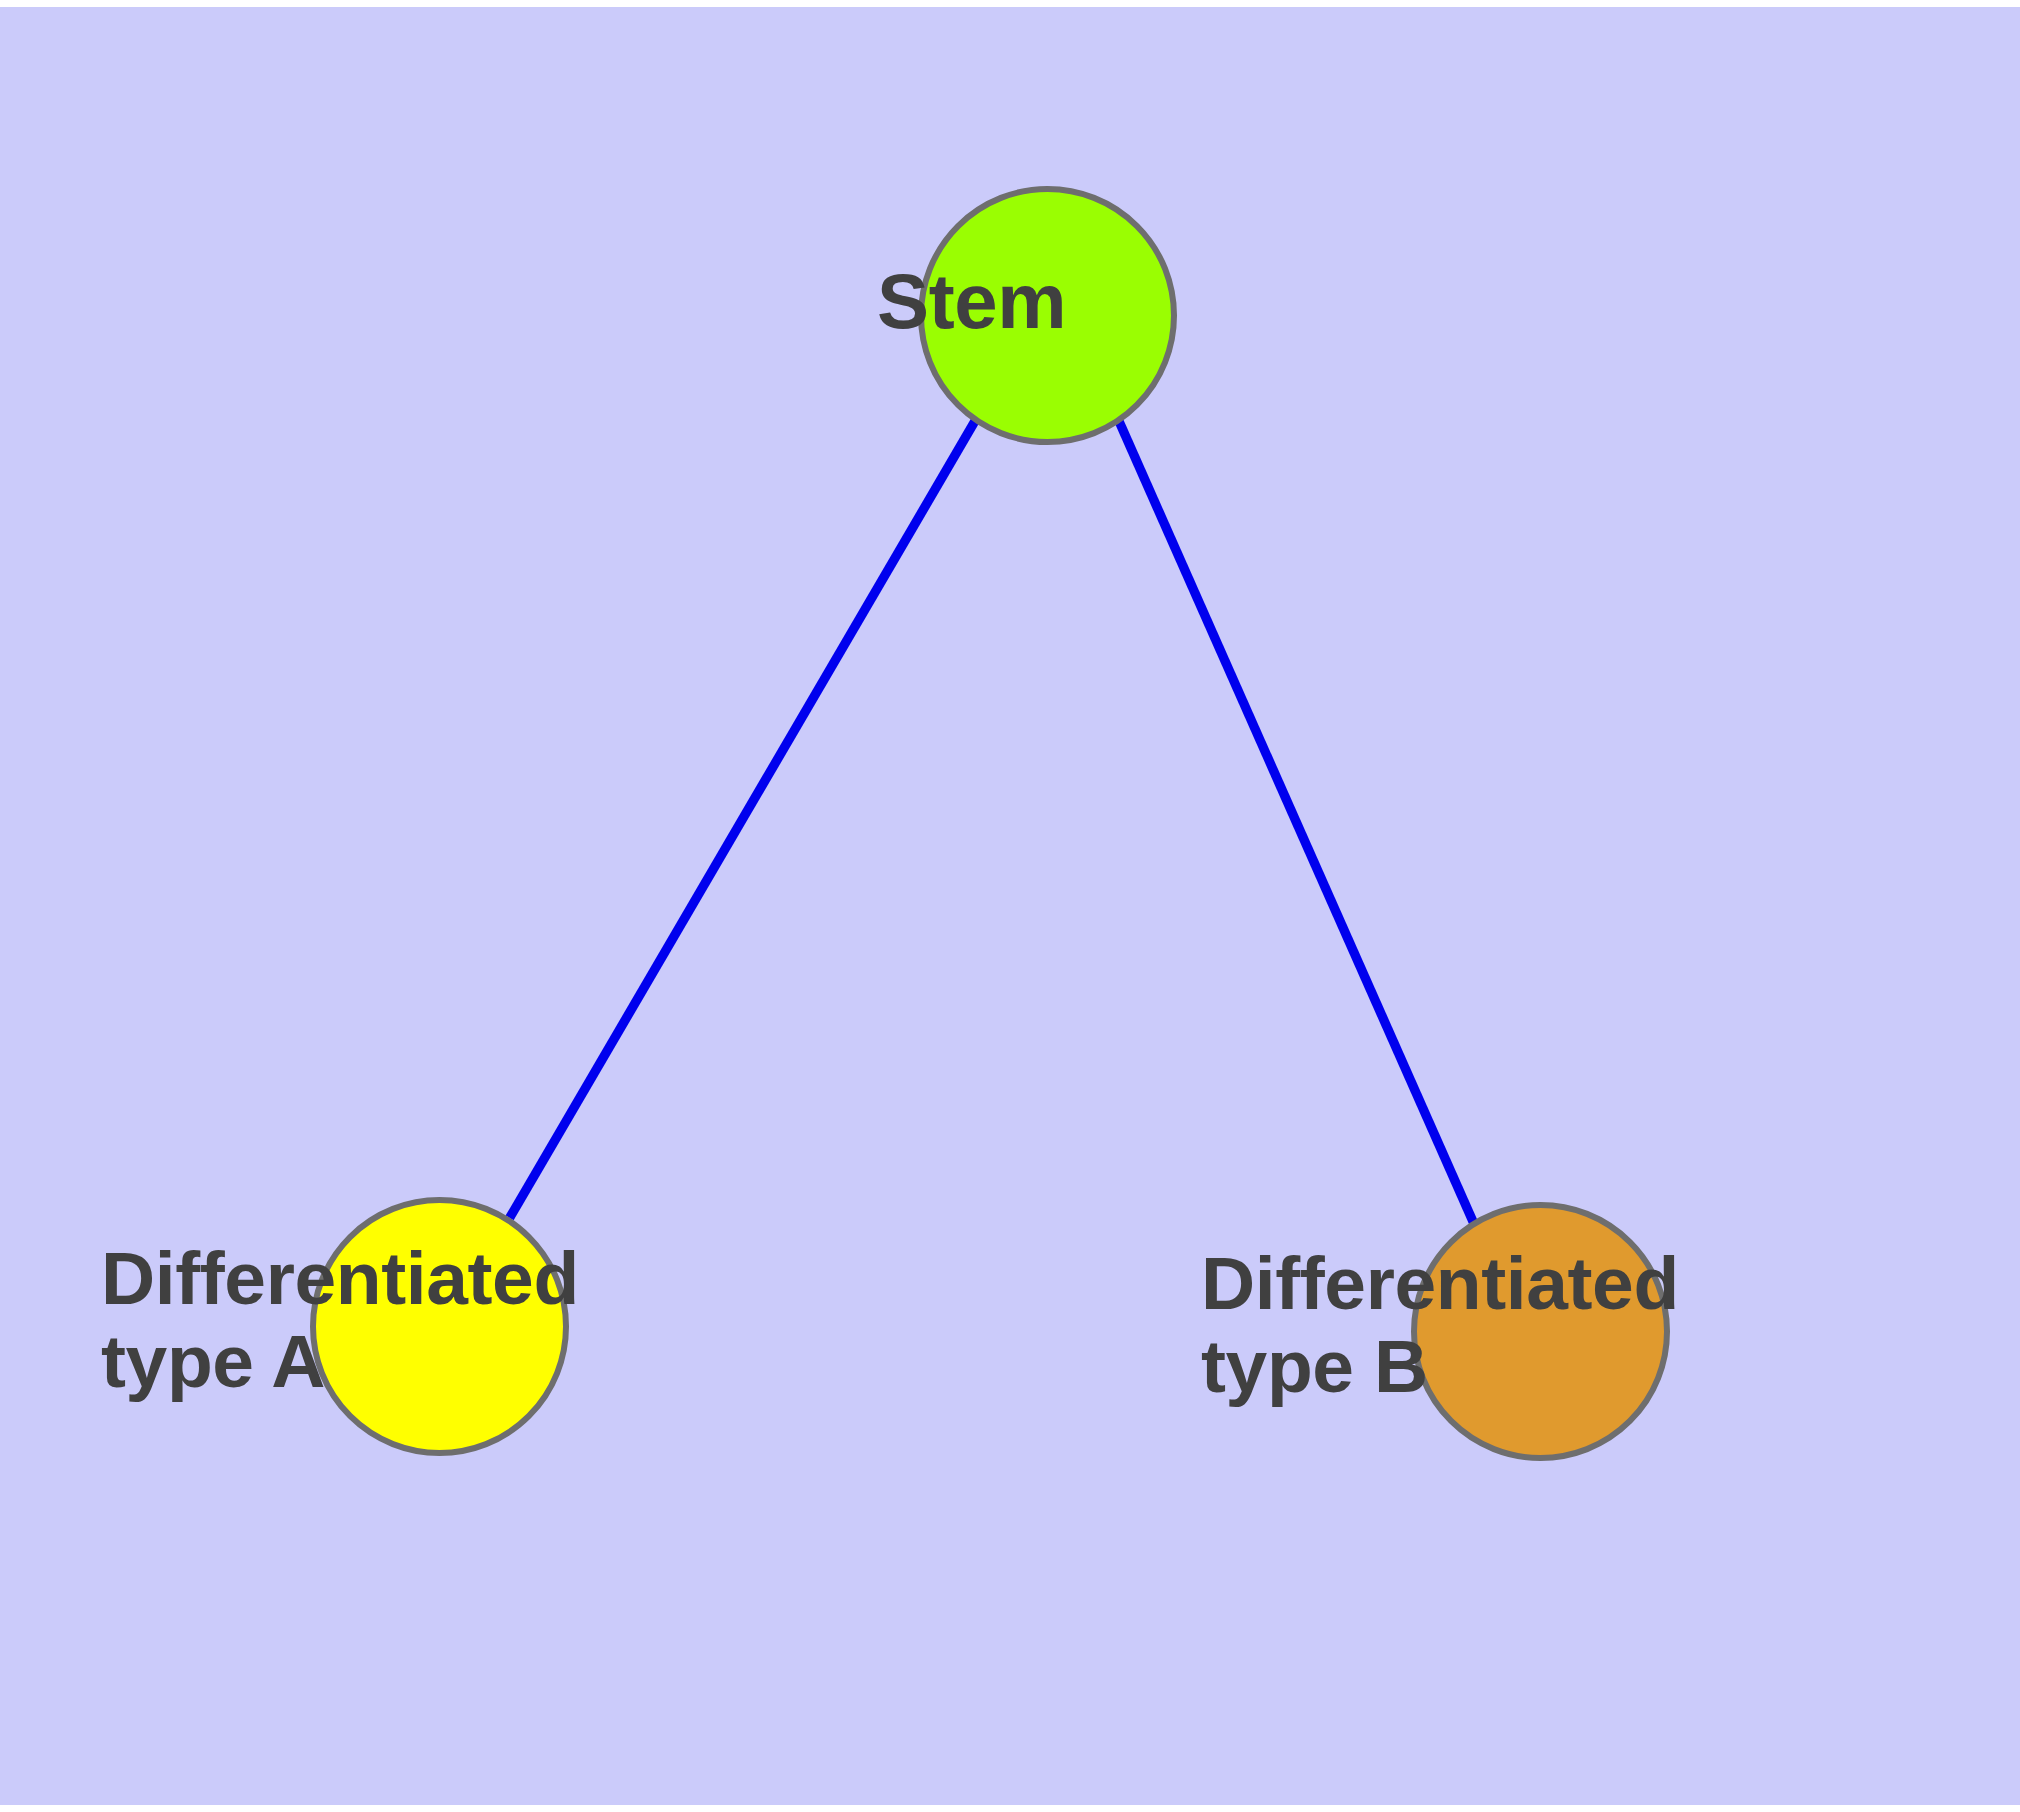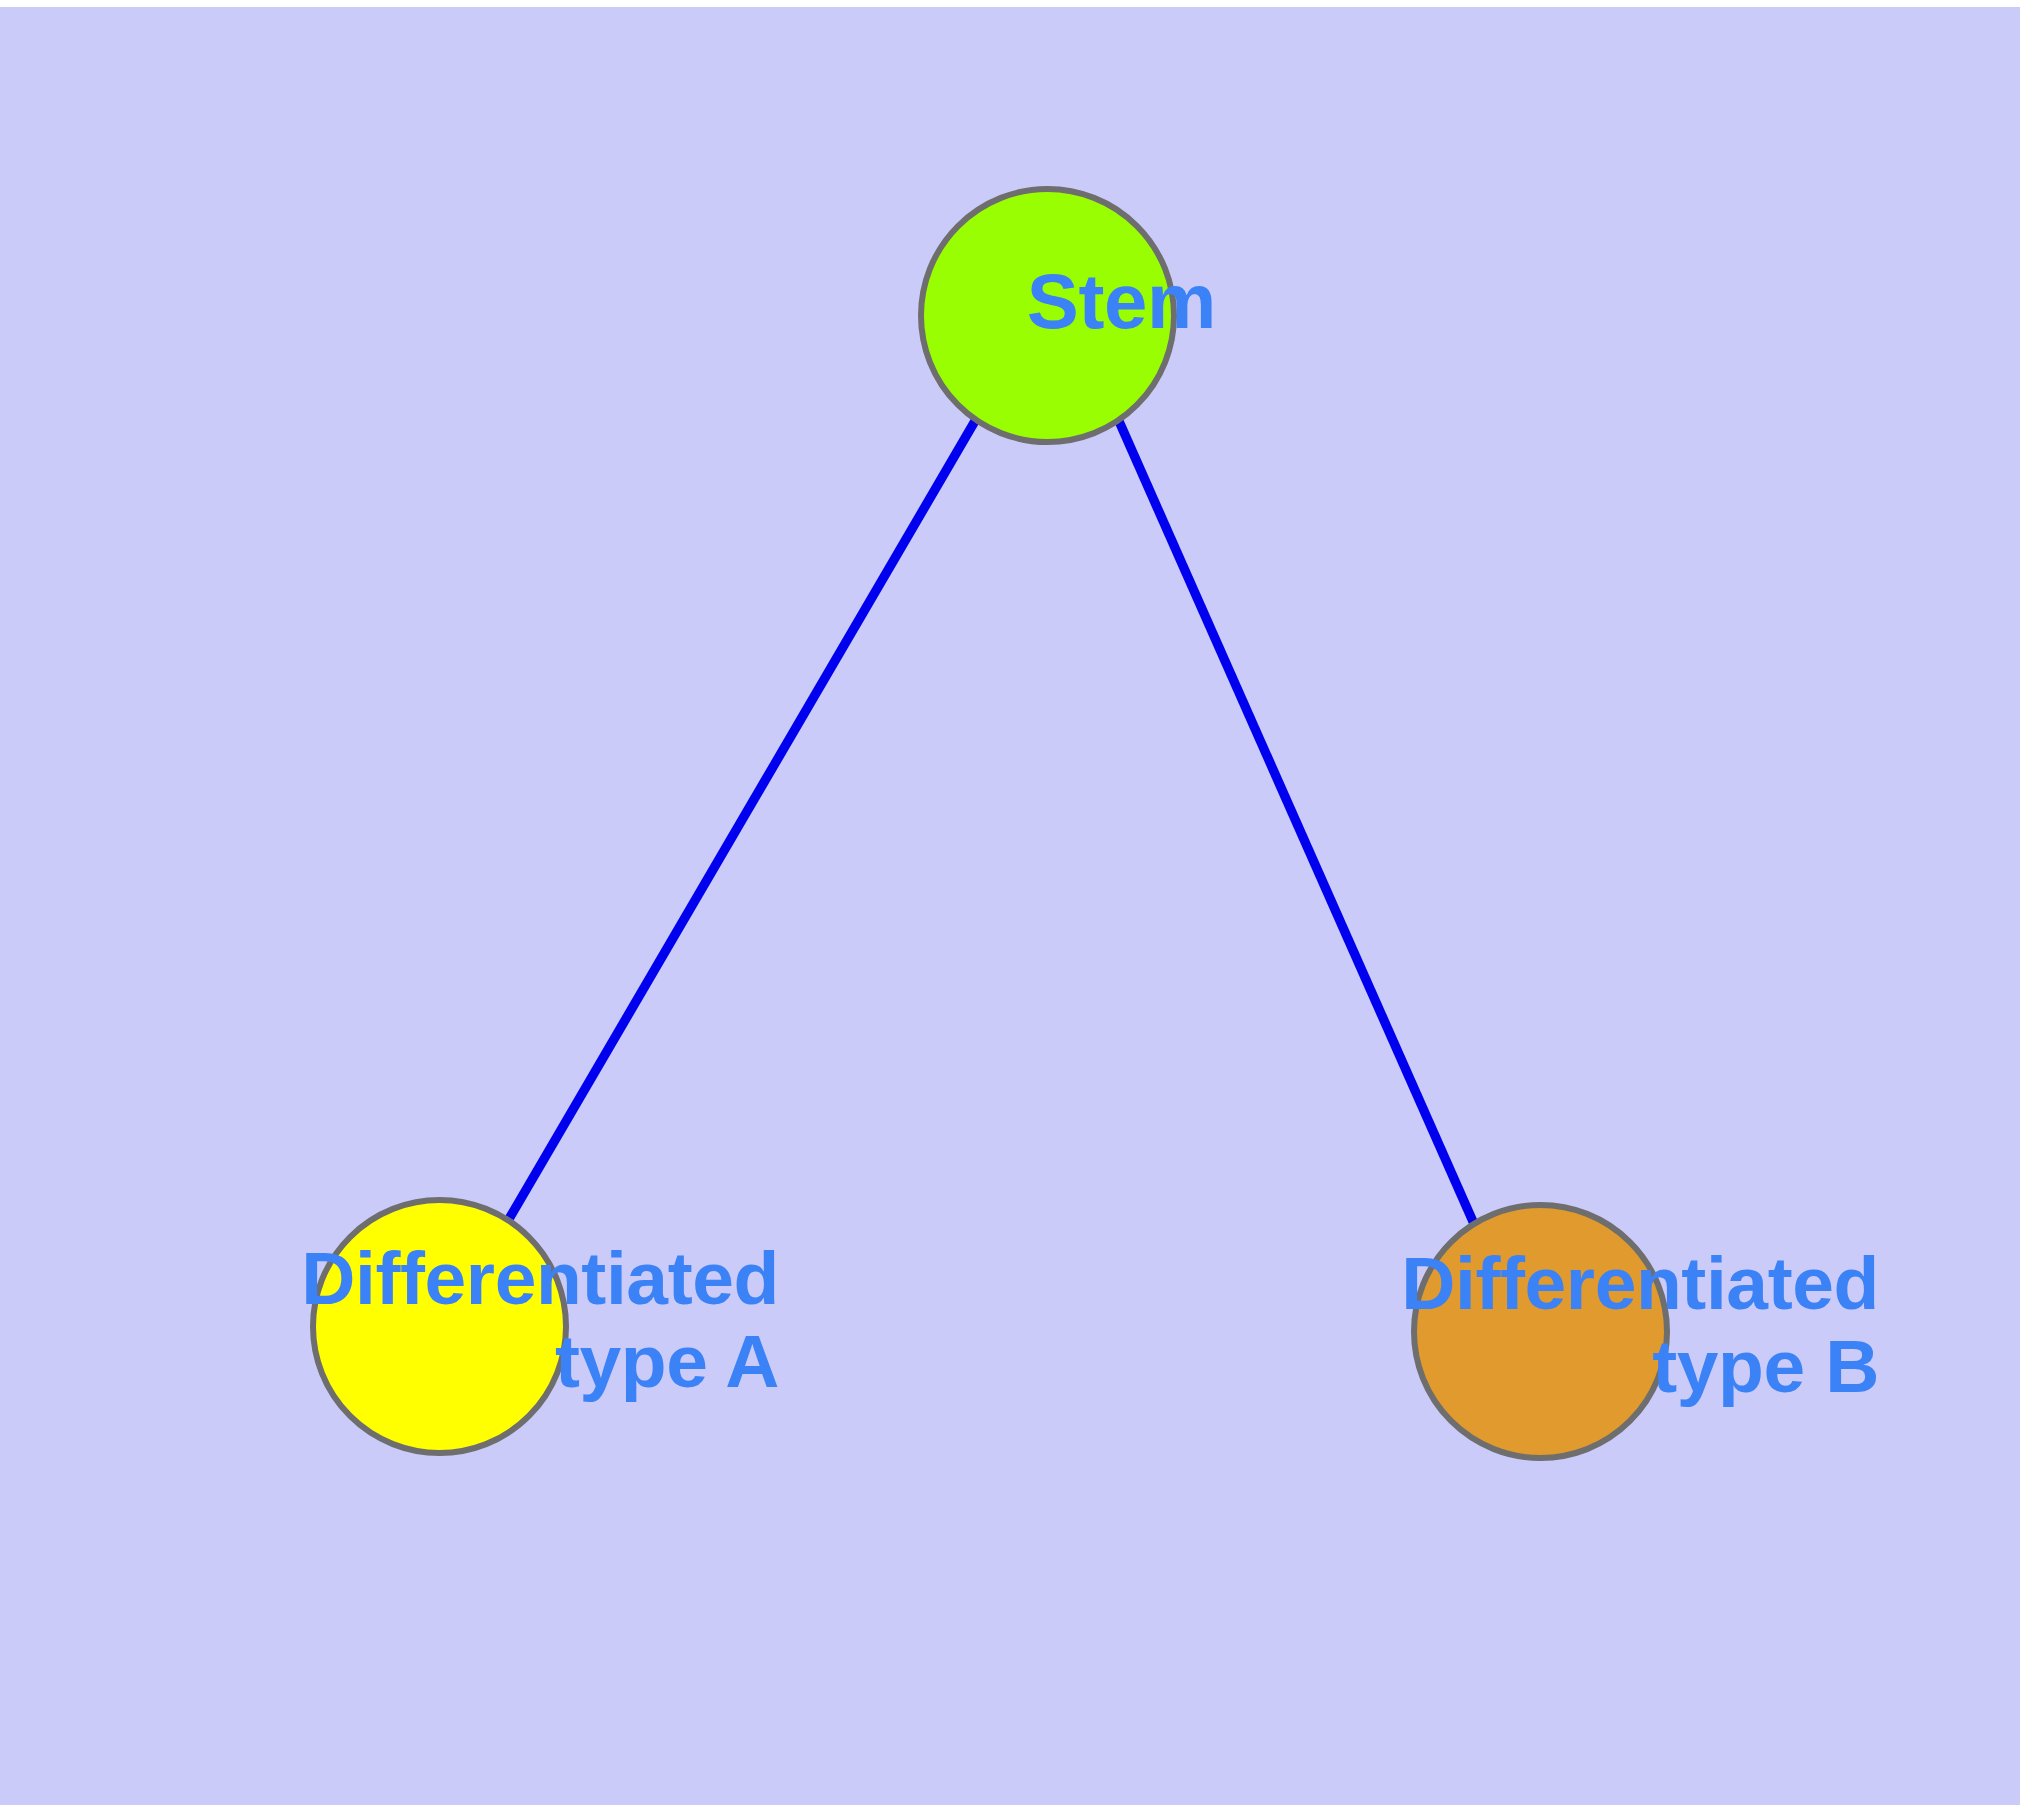--- a/index.html
+++ b/index.html
@@ -37,22 +37,22 @@
     height: 1812px;
   }
   .node {
     position: absolute;
     border-radius: 50%;
     box-sizing: border-box;
     border: 6px solid #6e6e6e;
   }
   .node-label {
     position: absolute;
-    text-align: right;
-    color: #3b82f6;
+    text-align: left;
+    color: #404040;
     font-weight: bold;
     line-height: 1.10;
     white-space: pre-line;
     letter-spacing: -0.4px;
     pointer-events: none;
     -webkit-font-smoothing: antialiased;
   }
   #node-stem {
     left: 918px;
     top: 186px;

